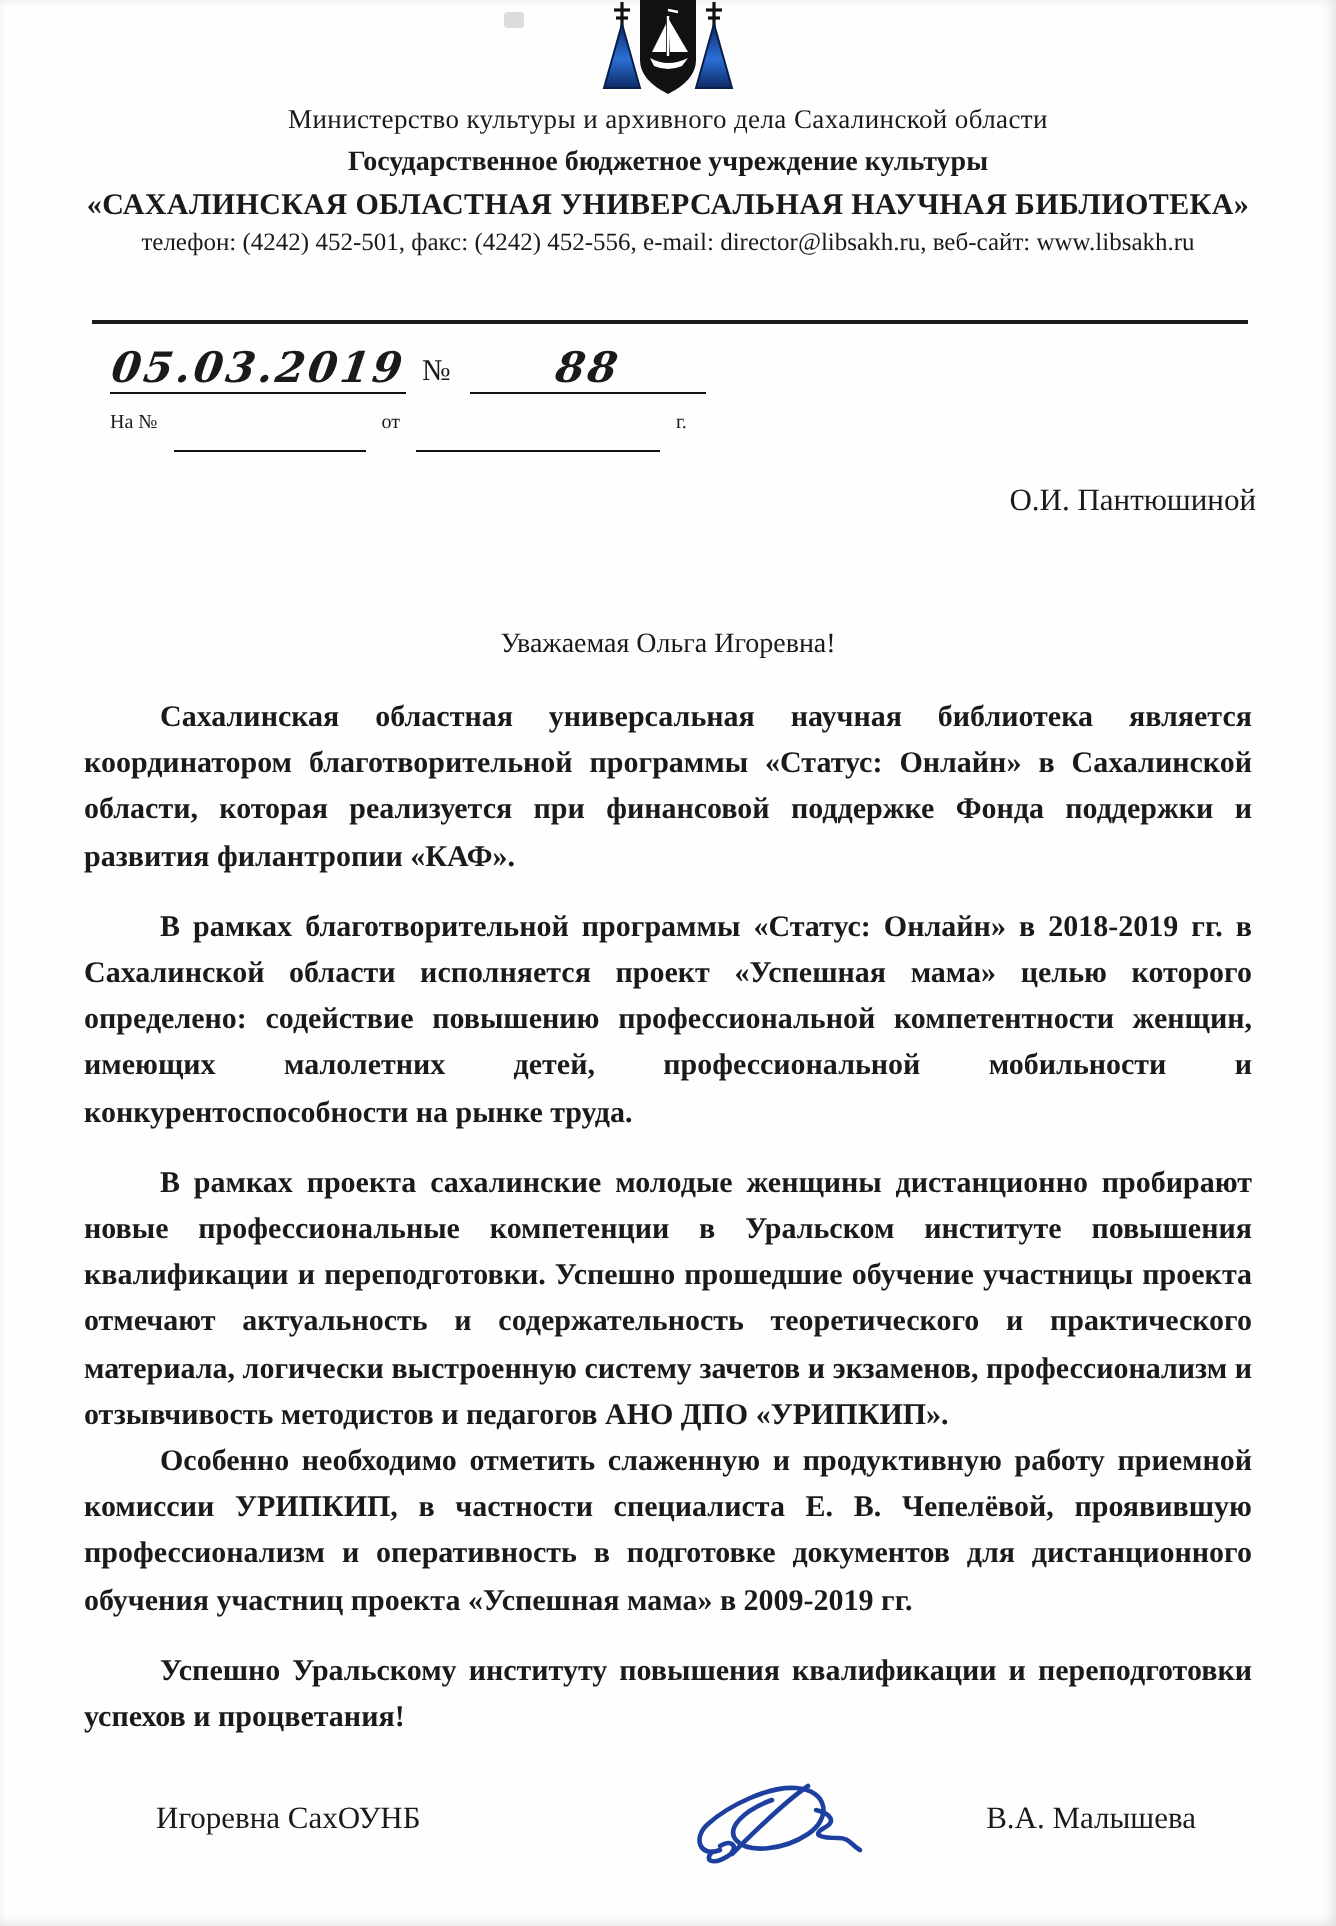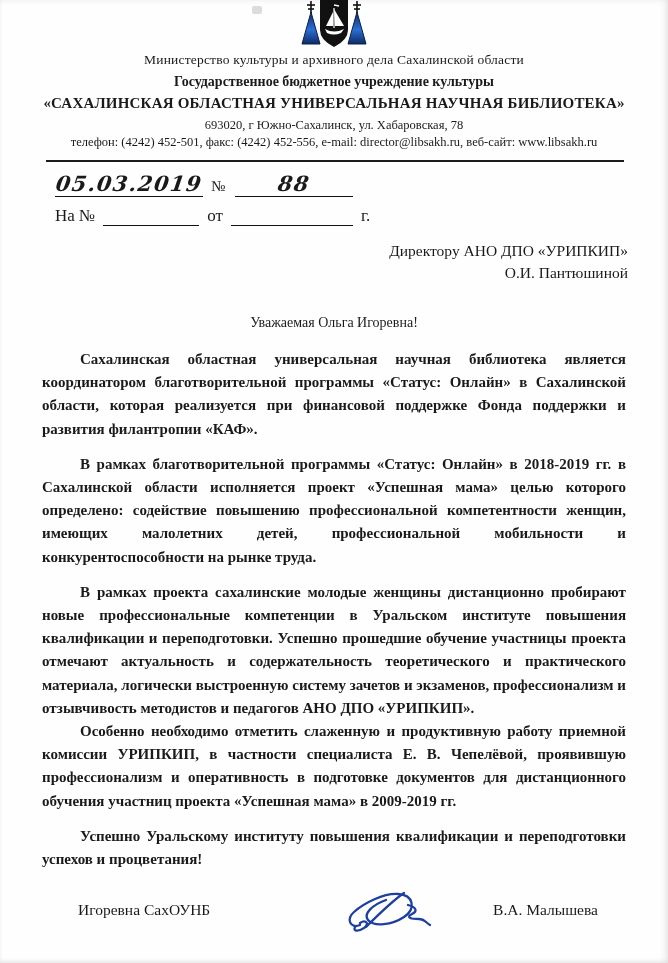--- a/index.html
+++ b/index.html
@@ -33,21 +33,21 @@
     font-family:"DejaVu Serif",serif;
     font-style:italic;font-weight:bold;
     font-size:21px;letter-spacing:1.5px;
     transform:skewX(-8deg);
     white-space:nowrap;
   }
   .blank{border-bottom:1.6px solid #111;display:inline-flex;justify-content:center;align-items:flex-end;}
   .blank-date{width:148px;}
   .blank-num{width:118px;margin-left:10px;}
   .num-sign{font-size:15px;margin-left:8px;padding-bottom:2px;}
-  .ref-row2{display:flex;margin-top:9px;height:20px;font-size:17px;}
+  .ref-row2{display:flex;margin-top:9px;height:20px;font-size:10px;}
   .blank-replynum{width:96px;margin-left:8px;}
   .blank-replydate{width:122px;margin-left:8px;}
   .ref-g{margin-left:8px;}
   .recipient{
     position:absolute;top:240px;right:40px;
     text-align:right;font-size:15.5px;line-height:22px;
   }
   .salutation{
     position:absolute;top:315px;left:0;right:0;
     text-align:center;font-size:14px;
@@ -107,21 +107,20 @@
         <path d="M39,29 Q48,34 58,29 L55,33 Q48,36 41,33 Z" fill="#fff"></path>
         <line x1="48" y1="5" x2="53" y2="6" stroke="#fff" stroke-width="1.4"></line>
       </g>
     </svg>
   </div>
 
   <div class="letterhead">
     <div class="lh-ministry">Министерство культуры и архивного дела Сахалинской области</div>
     <div class="lh-orgtype">Государственное бюджетное учреждение культуры</div>
     <div class="lh-orgname">«САХАЛИНСКАЯ ОБЛАСТНАЯ УНИВЕРСАЛЬНАЯ НАУЧНАЯ БИБЛИОТЕКА»</div>
-    <div class="lh-address">693020, г Южно-Сахалинск, ул. Хабаровская, 78</div>
     <div class="lh-contacts">телефон: (4242) 452-501, факс: (4242) 452-556, e-mail: director@libsakh.ru, веб-сайт: www.libsakh.ru</div>
   </div>
 
   <div class="lh-rule"></div>
 
   <div class="ref-block">
     <div class="ref-row1">
       <span class="blank blank-date">
         <span class="hw">05.03.2019</span>
       </span>
@@ -133,21 +132,20 @@
     <div class="ref-row2">
       <span>На №</span>
       <span class="blank blank-replynum"></span>
       <span class="ref-g">от</span>
       <span class="blank blank-replydate"></span>
       <span class="ref-g">г.</span>
     </div>
   </div>
 
   <div class="recipient">
-    <div>Директору АНО ДПО «УРИПКИП»</div>
     <div>О.И. Пантюшиной</div>
   </div>
 
   <div class="salutation">Уважаемая Ольга Игоревна!</div>
 
   <div class="body-text">
     <p>Сахалинская областная универсальная научная библиотека является координатором благотворительной программы «Статус: Онлайн» в Сахалинской области, которая реализуется при финансовой поддержке Фонда поддержки и развития филантропии «КАФ».</p>
     <p class="gap-before">В рамках благотворительной программы «Статус: Онлайн» в 2018-2019 гг. в Сахалинской области исполняется проект «Успешная мама» целью которого определено: содействие повышению профессиональной компетентности женщин, имеющих малолетних детей, профессиональной мобильности и конкурентоспособности на рынке труда.</p>
     <p class="gap-before">В рамках проекта сахалинские молодые женщины дистанционно пробирают новые профессиональные компетенции в Уральском институте повышения квалификации и переподготовки. Успешно прошедшие обучение участницы проекта отмечают актуальность и содержательность теоретического и практического материала, логически выстроенную систему зачетов и экзаменов, профессионализм и отзывчивость методистов и педагогов АНО ДПО «УРИПКИП».</p>
     <p>Особенно необходимо отметить слаженную и продуктивную работу приемной комиссии УРИПКИП, в частности специалиста Е. В. Чепелёвой, проявившую профессионализм и оперативность в подготовке документов для дистанционного обучения участниц проекта «Успешная мама» в 2009-2019 гг.</p>

